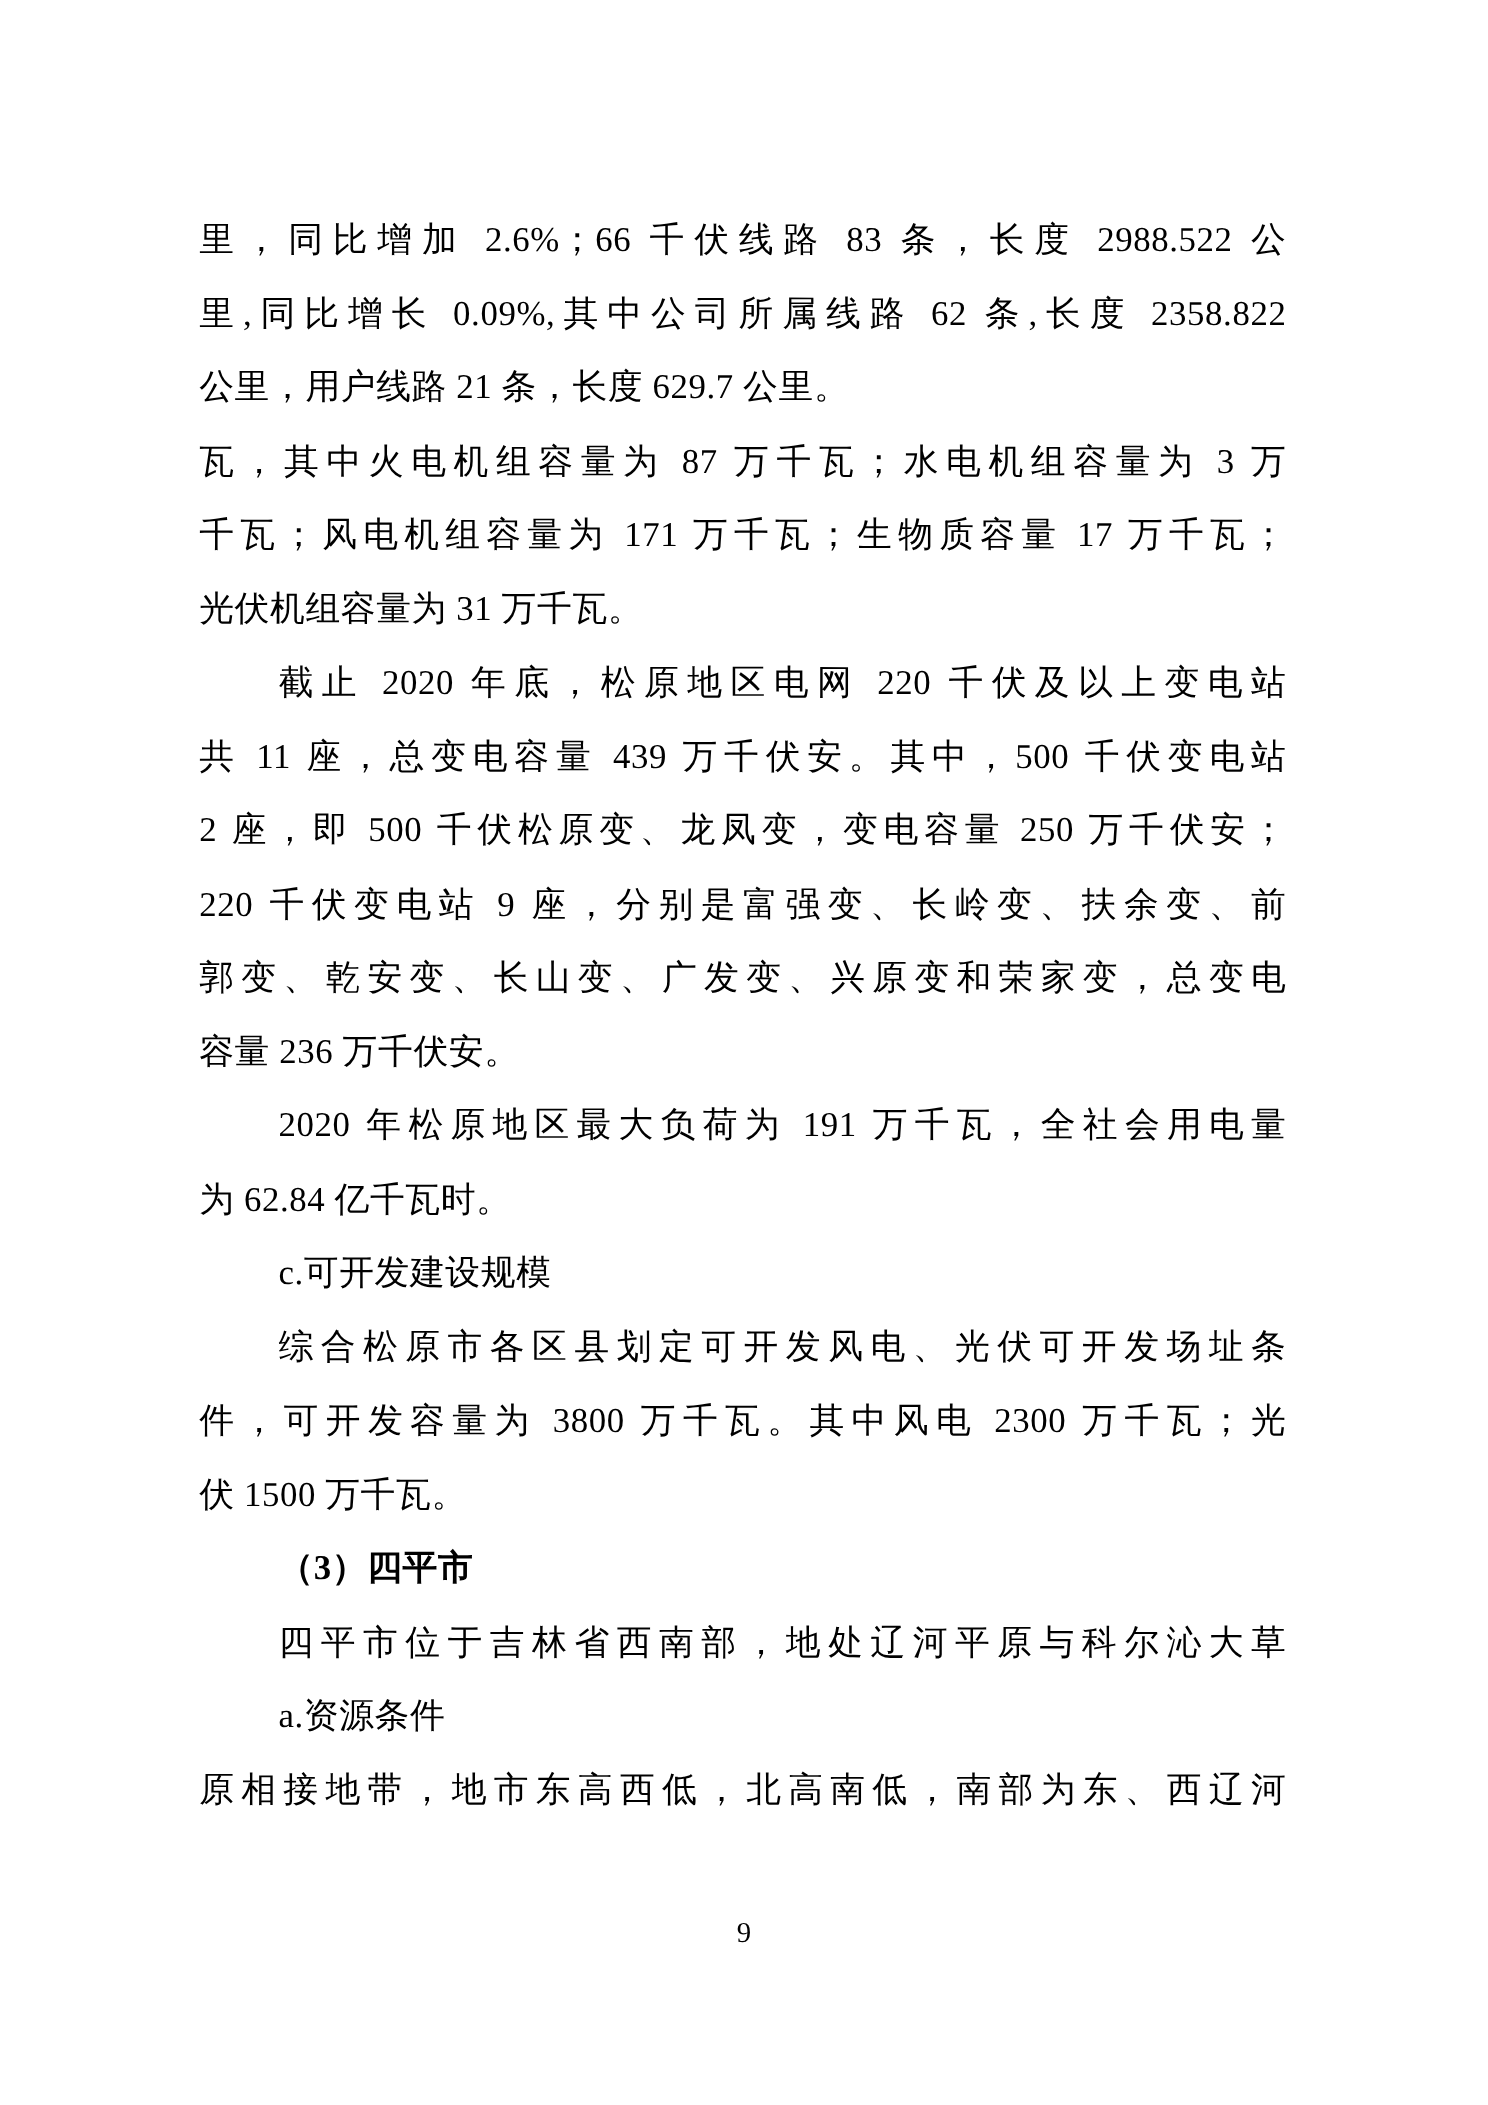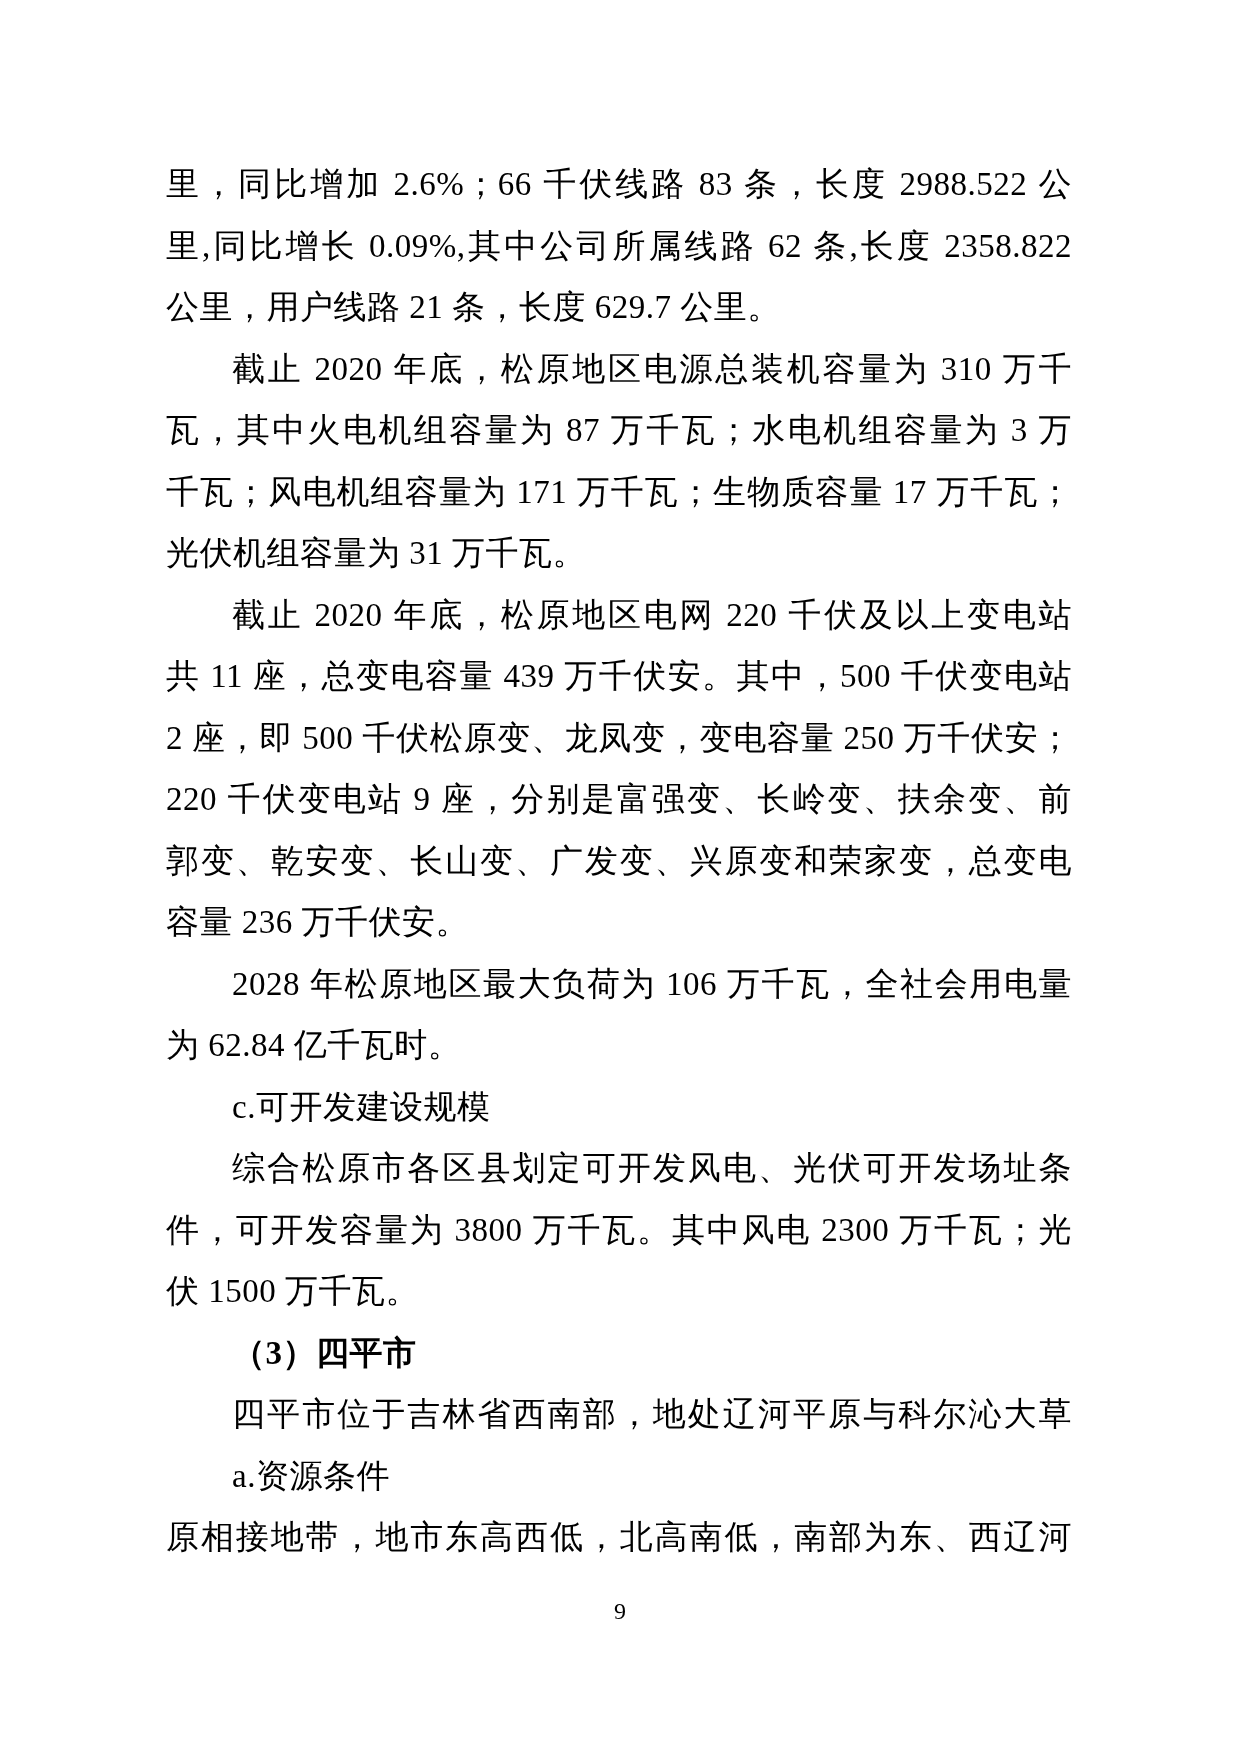--- a/index.html
+++ b/index.html
@@ -12,23 +12,23 @@
     width: 1240px;
     height: 1754px;
     background: #ffffff;
     color: #000000;
     font-family: "Liberation Serif", "DejaVu Serif", serif;
     overflow: hidden;
   }
   .text-block {
     position: absolute;
     left: 166px;
-    top: 154px;
+    top: 170px;
     width: 906px;
-    font-size: 33px;
+    font-size: 29px;
     line-height: 61.5px;
     letter-spacing: 0.5px;
   }
   .line {
     text-align: justify;
     text-align-last: justify;
     white-space: normal;
   }
   .line.end {
     text-align: left;
@@ -51,31 +51,30 @@
   }
 </style>
 </head>
 <body>
 
 <div class="page">
   <div class="text-block">
       <div class="line">里，同比增加 2.6%；66 千伏线路 83 条，长度 2988.522 公</div>
       <div class="line">里,同比增长 0.09%,其中公司所属线路 62 条,长度 2358.822</div>
       <div class="line end">公里，用户线路 21 条，长度 629.7 公里。</div>
-      <div class="line indent">截止 2020 年底，松原地区电源总装机容量为 310 万千</div>
       <div class="line">瓦，其中火电机组容量为 87 万千瓦；水电机组容量为 3 万</div>
       <div class="line">千瓦；风电机组容量为 171 万千瓦；生物质容量 17 万千瓦；</div>
       <div class="line end">光伏机组容量为 31 万千瓦。</div>
       <div class="line indent">截止 2020 年底，松原地区电网 220 千伏及以上变电站</div>
       <div class="line">共 11 座，总变电容量 439 万千伏安。其中，500 千伏变电站</div>
       <div class="line">2 座，即 500 千伏松原变、龙凤变，变电容量 250 万千伏安；</div>
       <div class="line">220 千伏变电站 9 座，分别是富强变、长岭变、扶余变、前</div>
       <div class="line">郭变、乾安变、长山变、广发变、兴原变和荣家变，总变电</div>
       <div class="line end">容量 236 万千伏安。</div>
-      <div class="line indent">2028 年松原地区最大负荷为 106 万千瓦，全社会用电量</div>
+      <div class="line indent">2020 年松原地区最大负荷为 191 万千瓦，全社会用电量</div>
       <div class="line end">为 62.84 亿千瓦时。</div>
       <div class="line indent end">c.可开发建设规模</div>
       <div class="line indent">综合松原市各区县划定可开发风电、光伏可开发场址条</div>
       <div class="line">件，可开发容量为 3800 万千瓦。其中风电 2300 万千瓦；光</div>
       <div class="line end">伏 1500 万千瓦。</div>
       <div class="line indent end bold">（3）四平市</div>
       <div class="line indent">四平市位于吉林省西南部，地处辽河平原与科尔沁大草</div>
       <div class="line indent end">a.资源条件</div>
       <div class="line">原相接地带，地市东高西低，北高南低，南部为东、西辽河</div>
     </div>

